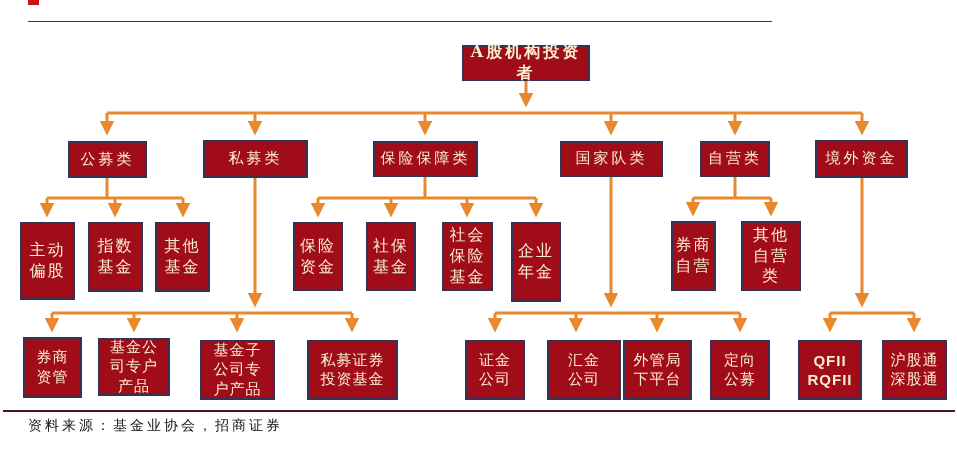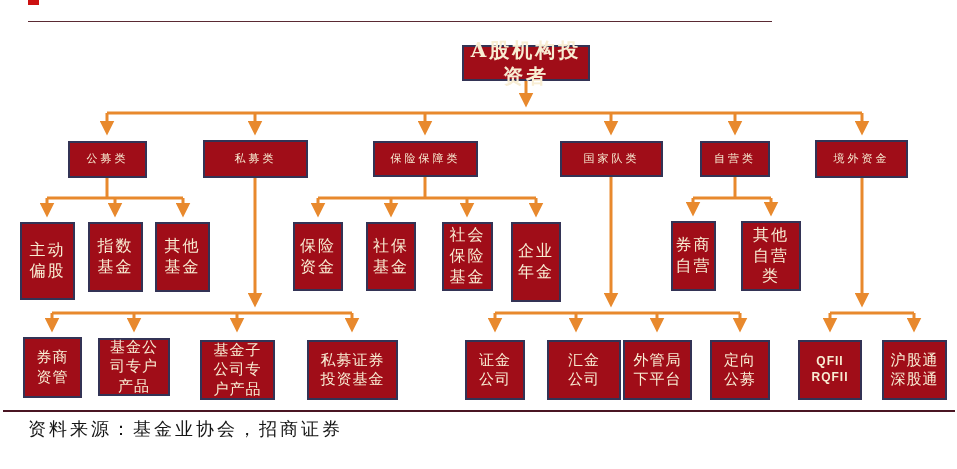--- a/index.html
+++ b/index.html
@@ -13,32 +13,32 @@
     background:#A00D18;
     border:2px solid #333355;
     color:#F8EDD3;
     display:flex;align-items:center;justify-content:center;
     text-align:center;
     white-space:pre-line;
     box-sizing:border-box;
     line-height:1.3;
     letter-spacing:2px;
   }
-  .lvl1{font-size:20px;font-weight:bold;letter-spacing:3px;}
-  .lvl2{font-size:11px;letter-spacing:3px;}
+  .lvl1{font-size:16px;font-weight:bold;letter-spacing:3px;}
+  .lvl2{font-size:15px;letter-spacing:3px;}
   .lvl3{font-size:16px;}
   .lvl4{font-size:15px;letter-spacing:1px;}
-  .latin{font-family:"Liberation Sans","DejaVu Sans",sans-serif;font-weight:bold;letter-spacing:1px;font-size:12px;}
+  .latin{font-family:"Liberation Sans","DejaVu Sans",sans-serif;font-weight:bold;letter-spacing:1px;font-size:15px;}
   .connectors{position:absolute;left:0;top:0;}
   .top-mark{position:absolute;left:28px;top:0;width:11px;height:5px;background:#cc1111;}
   .top-rule{position:absolute;left:28px;top:21px;width:744px;height:1px;background:#5a2a33;}
   .bottom-rule{position:absolute;left:3px;top:410px;width:952px;height:2px;background:#4a1523;}
   .source-note{
     position:absolute;left:28px;top:417px;
-    color:#141414;font-size:18px;letter-spacing:3px;
+    color:#141414;font-size:14px;letter-spacing:3px;
     font-family:"DejaVu Serif","Liberation Serif",serif;
   }
 </style>
 </head>
 <body>
 
 <div class="stage">
 
   <div class="top-mark"></div>
   <div class="top-rule"></div>

